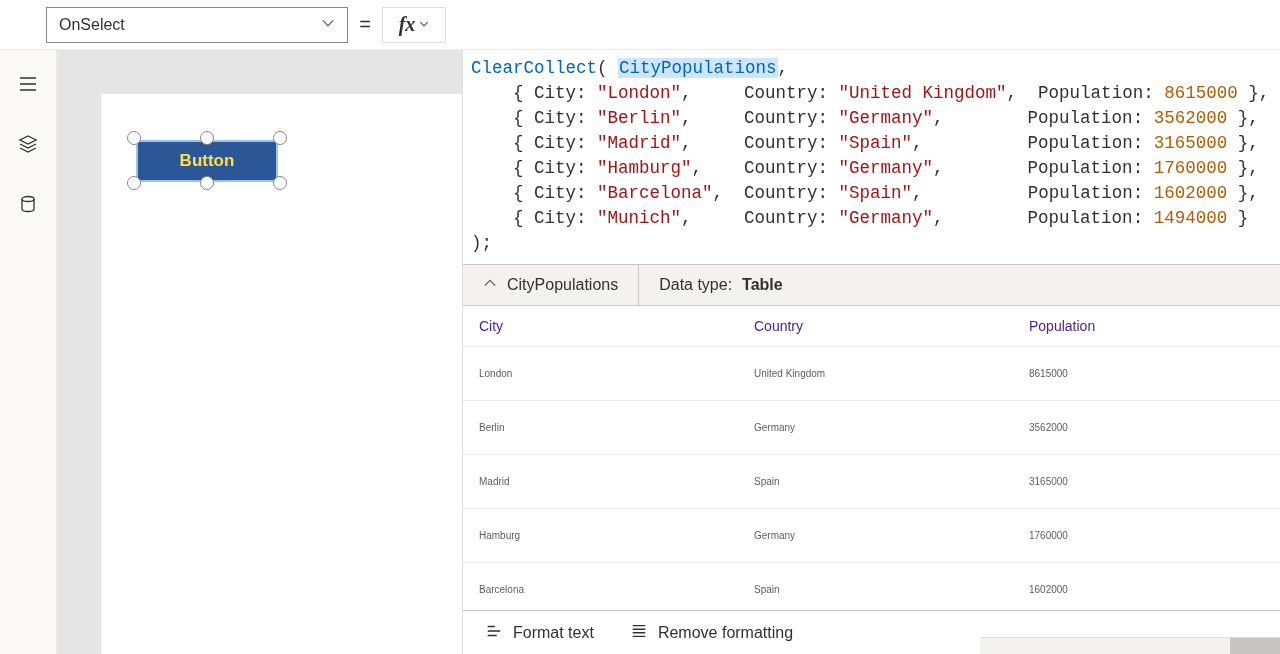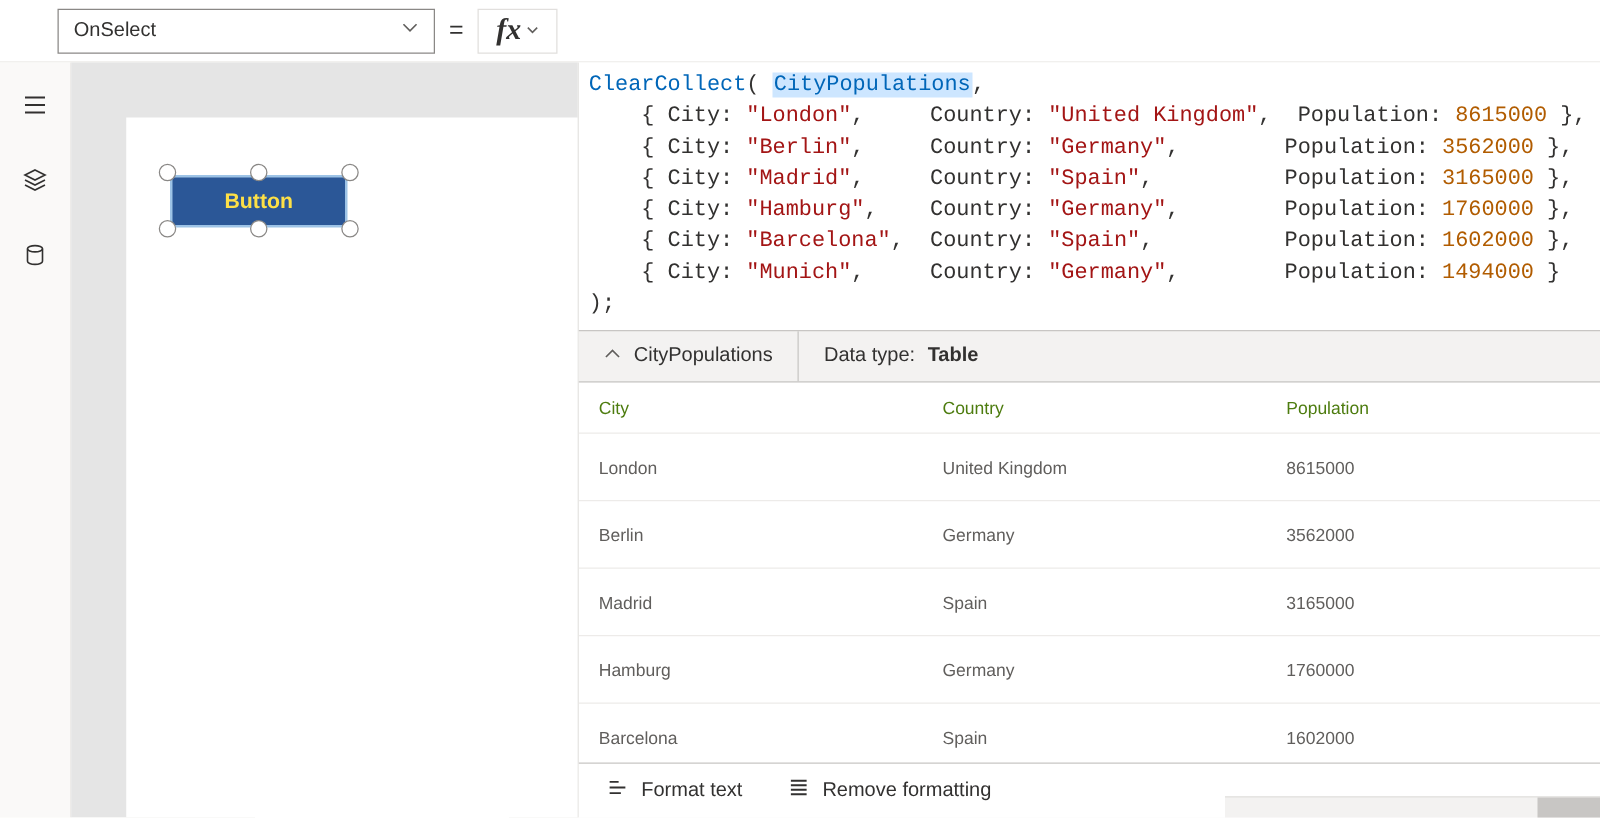--- a/index.html
+++ b/index.html
@@ -47,21 +47,21 @@
       display: flex;
       align-items: center;
       justify-content: center;
       gap: 4px;
       background: #fff;
     }
     .fx-box .fx {
       font-family: 'Segoe UI', serif;
       font-style: italic;
       font-weight: 600;
-      font-size: 24px;
+      font-size: 20px;
       color: #323130;
     }
     .fx-box .chev { color:#605e5c; font-size:12px;}
     .main {
       display: flex;
       height: calc(100% - 50px);
     }
     .left-rail {
       width: 57px;
       background: #faf9f8;
@@ -169,28 +169,28 @@
     .grid-head, .grid-row {
       display: flex;
       padding: 0 16px;
     }
     .grid-head {
       border-bottom: 1px solid #edebe9;
     }
     .grid-head .col {
       padding: 12px 0;
       font-size: 14px;
-      color: #4d7c0f;
+      color: #4c1d95;
     }
     .grid-row {
       border-bottom: 1px solid #edebe9;
       height: 54px;
       align-items: center;
       color: #605e5c;
-      font-size: 14px;
+      font-size: 10px;
     }
     .col:nth-child(1){ width: 275px; }
     .col:nth-child(2){ width: 275px; }
     .col:nth-child(3){ width: 200px; }
     .bottom-toolbar {
       display: flex;
       align-items: center;
       border-top: 1px solid #c8c6c4;
       height: 44px;
       background: #fff;

